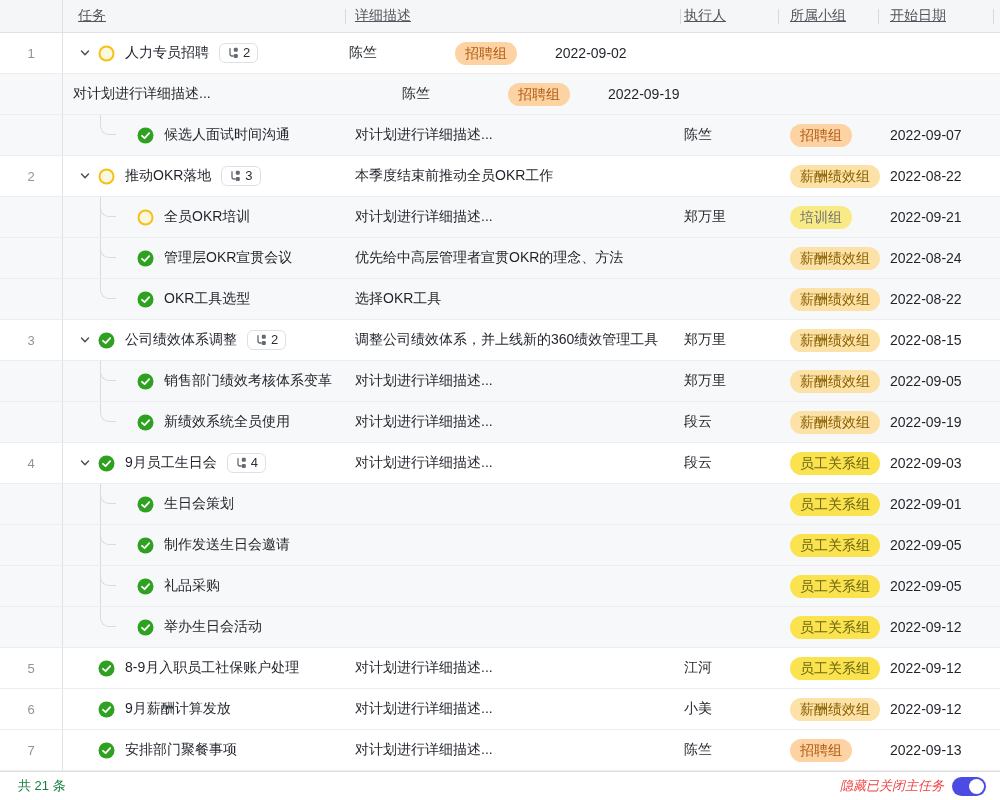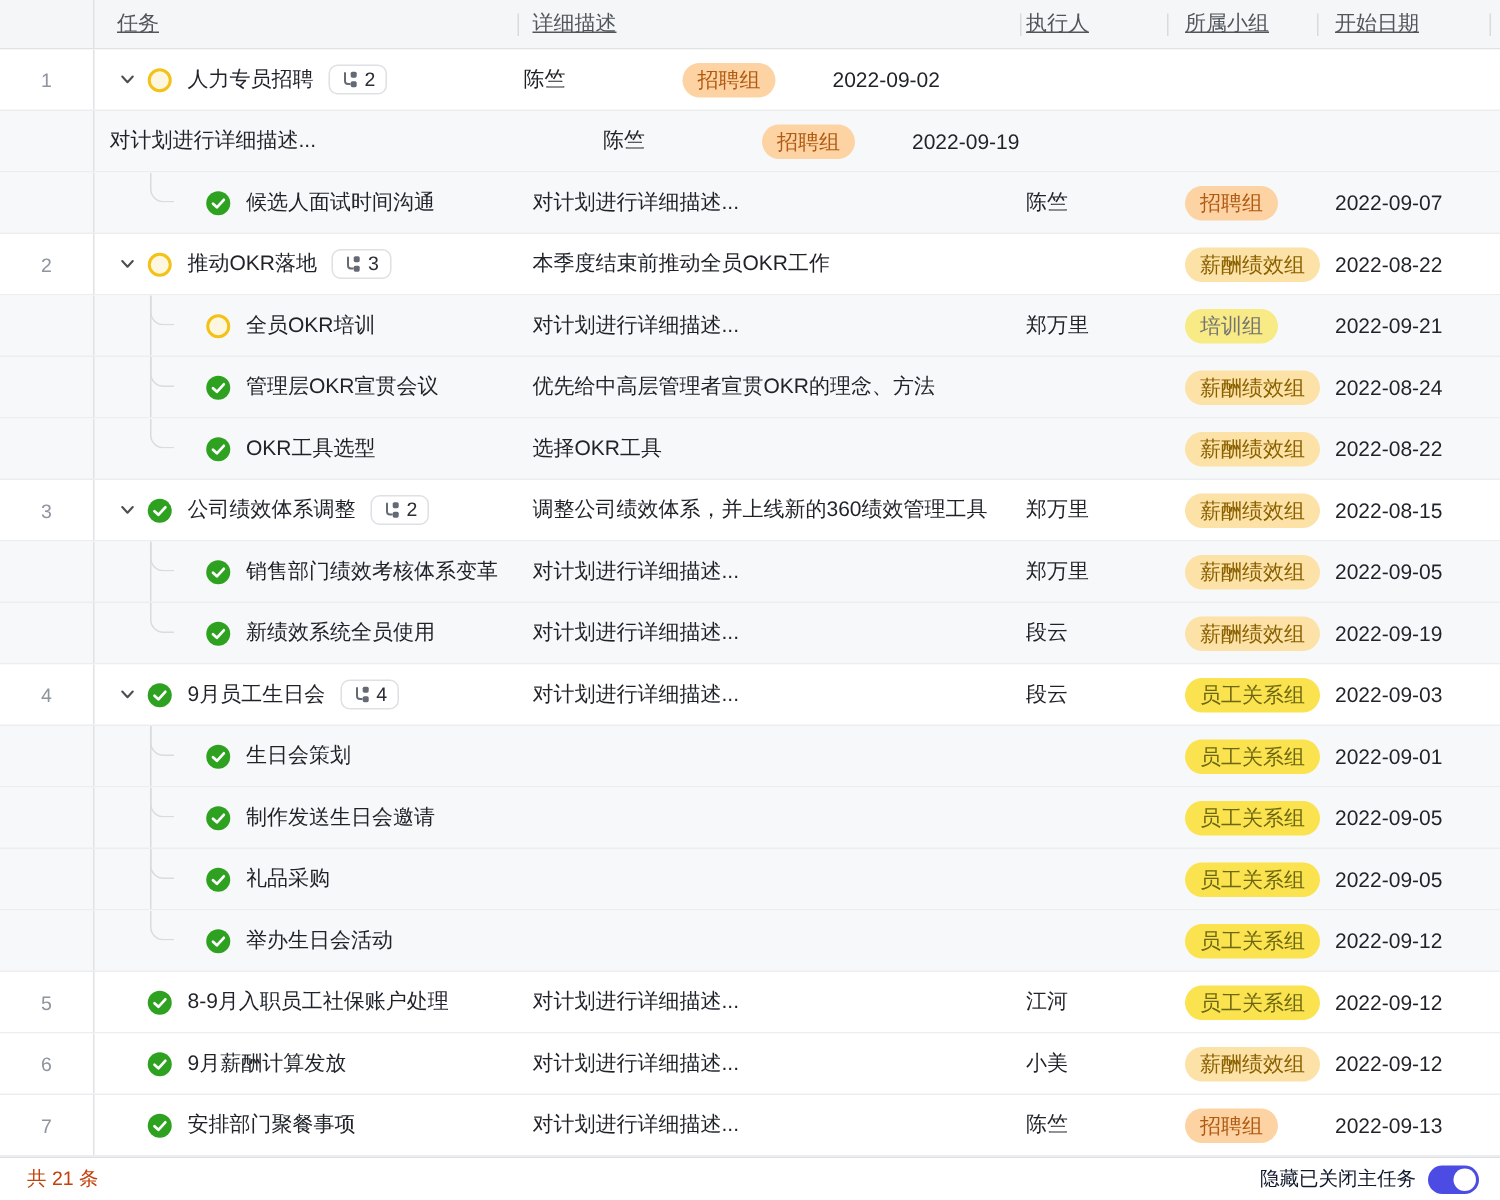--- a/index.html
+++ b/index.html
@@ -50,23 +50,23 @@
   .badge svg { display:block; color:#646a73; }
 
   .desc-text { overflow:hidden; white-space:nowrap; text-overflow:ellipsis; max-width:320px; }
   .tag { display:inline-block; padding:3px 10px; border-radius:20px; font-size:14px;
     line-height:17px; white-space:nowrap; }
 
   
   .tfoot { margin-top:auto; height:29px; flex:none; border-top:1px solid #dee0e3;
     display:flex; align-items:center; justify-content:space-between;
     padding:0 14px 0 18px; background:#fff; }
-  .count { color:#c2410c; font-size:13px; }
+  .count { color:#15803d; font-size:13px; }
   .toggle-wrap { display:flex; align-items:center; gap:8px; }
-  .toggle-label { color:#0f172a; font-size:13px; }
+  .toggle-label { color:#ef4444; font-size:13px;font-style:italic; }
   .toggle { width:34px; height:19px; border-radius:10px; position:relative; cursor:pointer; }
   .toggle .knob { position:absolute; top:2px; right:2px; width:15px; height:15px;
     border-radius:50%; background:#fff; }
 </style>
 </head>
 <body>
 
 <div class="app">
 
   <div class="thead">

